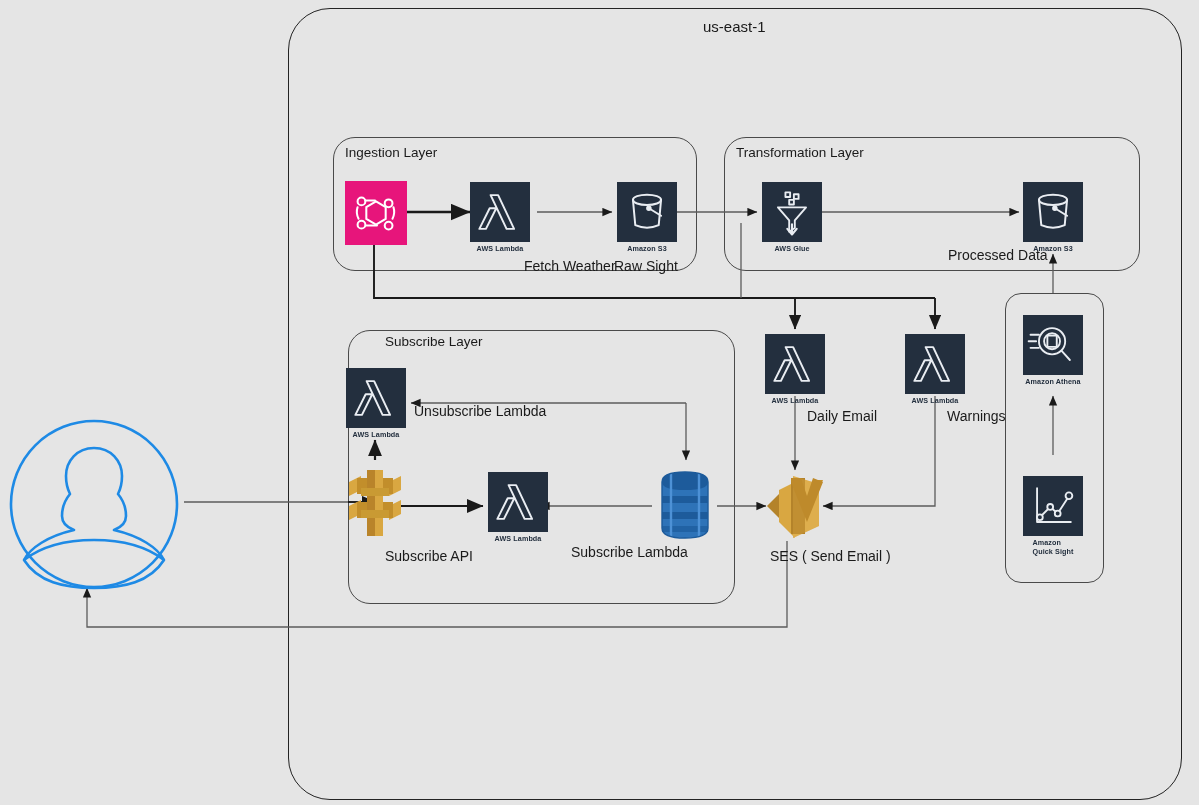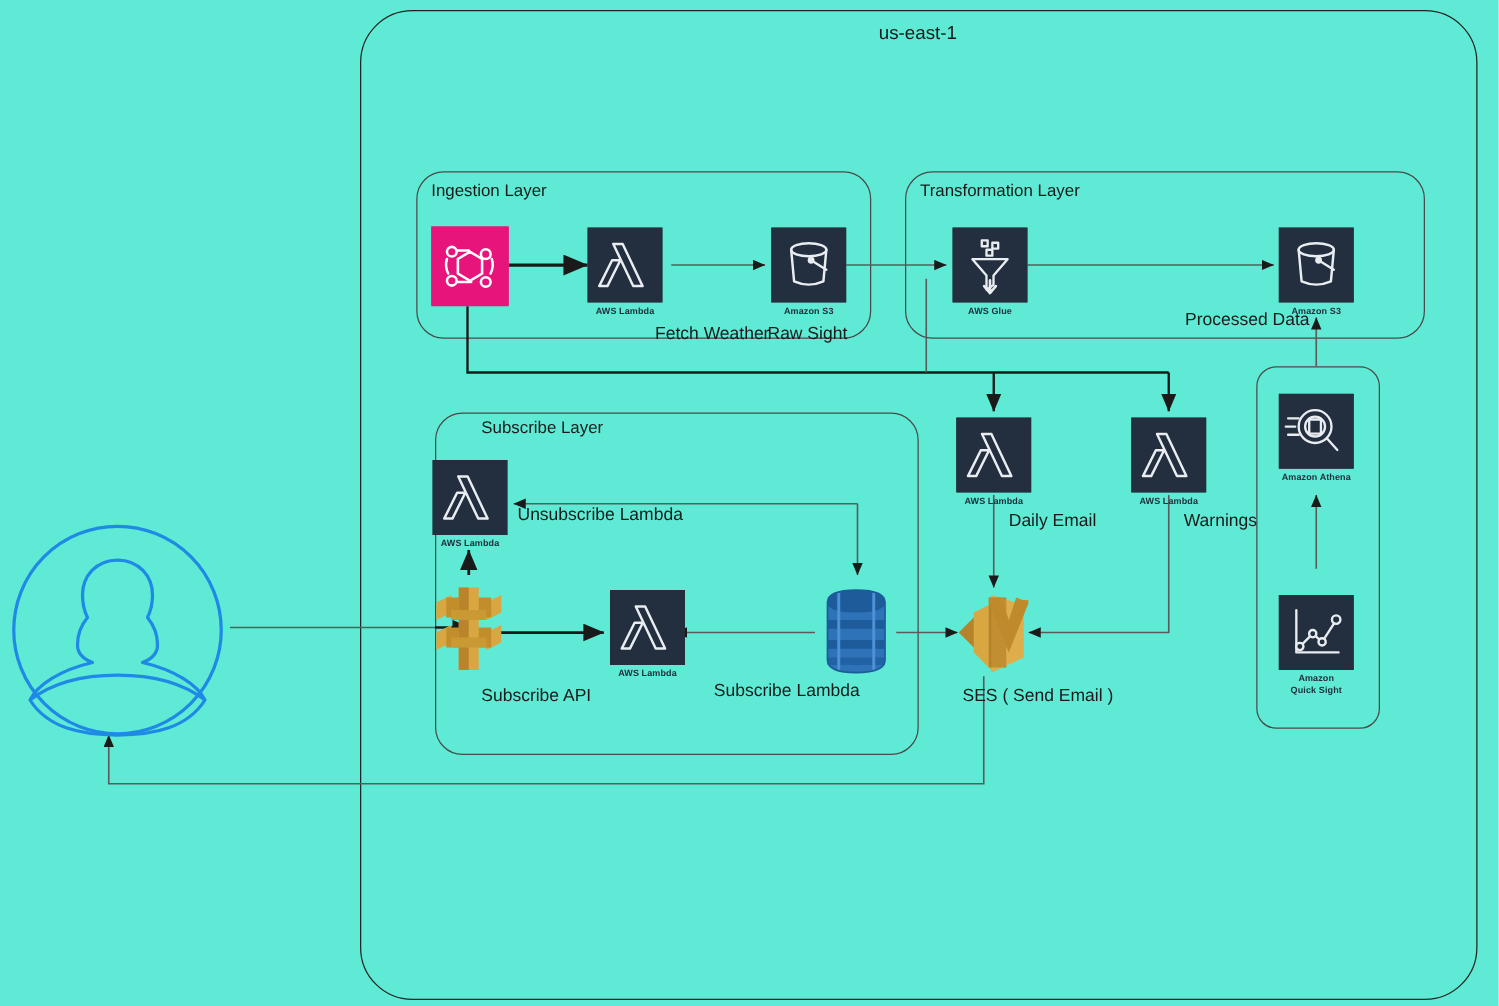--- a/index.html
+++ b/index.html
@@ -1,30 +1,30 @@
 <!DOCTYPE html>
 <html><head>
 <meta charset="utf-8">
 <style>
   html,body{margin:0;padding:0;background:#ffffff;}
   body{font-family:"Liberation Sans",sans-serif;}
-  #canvas{position:relative;width:1199px;height:805px;background:#5eead4;overflow:hidden;}
+  #canvas{position:relative;width:1199px;height:805px;background:#e5e5e5;overflow:hidden;}
   svg.wires{position:absolute;left:0;top:0;width:1199px;height:805px;pointer-events:none;}
 
   .region-box{position:absolute;border:1.6px solid #232323;border-radius:42px;background:transparent;}
   .layer-box{position:absolute;border:1.2px solid #4a4a4a;border-radius:22px;background:transparent;}
   .slim-box{position:absolute;border:1.2px solid #4a4a4a;border-radius:16px;background:transparent;}
 
   .region-title{position:absolute;font-size:15px;color:#1a1a1a;white-space:nowrap;}
   .layer-title{position:absolute;font-size:13.5px;color:#1a1a1a;white-space:nowrap;}
 
   .node{position:absolute;}
   .svc-tile{width:60px;height:60px;background:#232F3E;display:block;}
   .svc-cap{position:absolute;top:62px;left:50%;transform:translateX(-50%);
-    font-size:7.2px;font-weight:bold;color:#232F3E;white-space:nowrap;letter-spacing:.1px;text-align:center;line-height:9px;}
+    font-size:7.2px;font-weight:bold;color:#232F3E;white-space:nowrap;letter-spacing:.1px;line-height:9px;}
   .big-label{position:absolute;font-size:14px;color:#1a1a1a;white-space:nowrap;}
   .eb-tile{width:62px;height:64px;background:#E7157B;display:block;}
   .plain-node{position:absolute;}
 </style>
 </head>
 <body>
 
 <div id="canvas">
 
   <div class="region-box" style="left:288px;top:8px;width:892px;height:790px;"></div>

